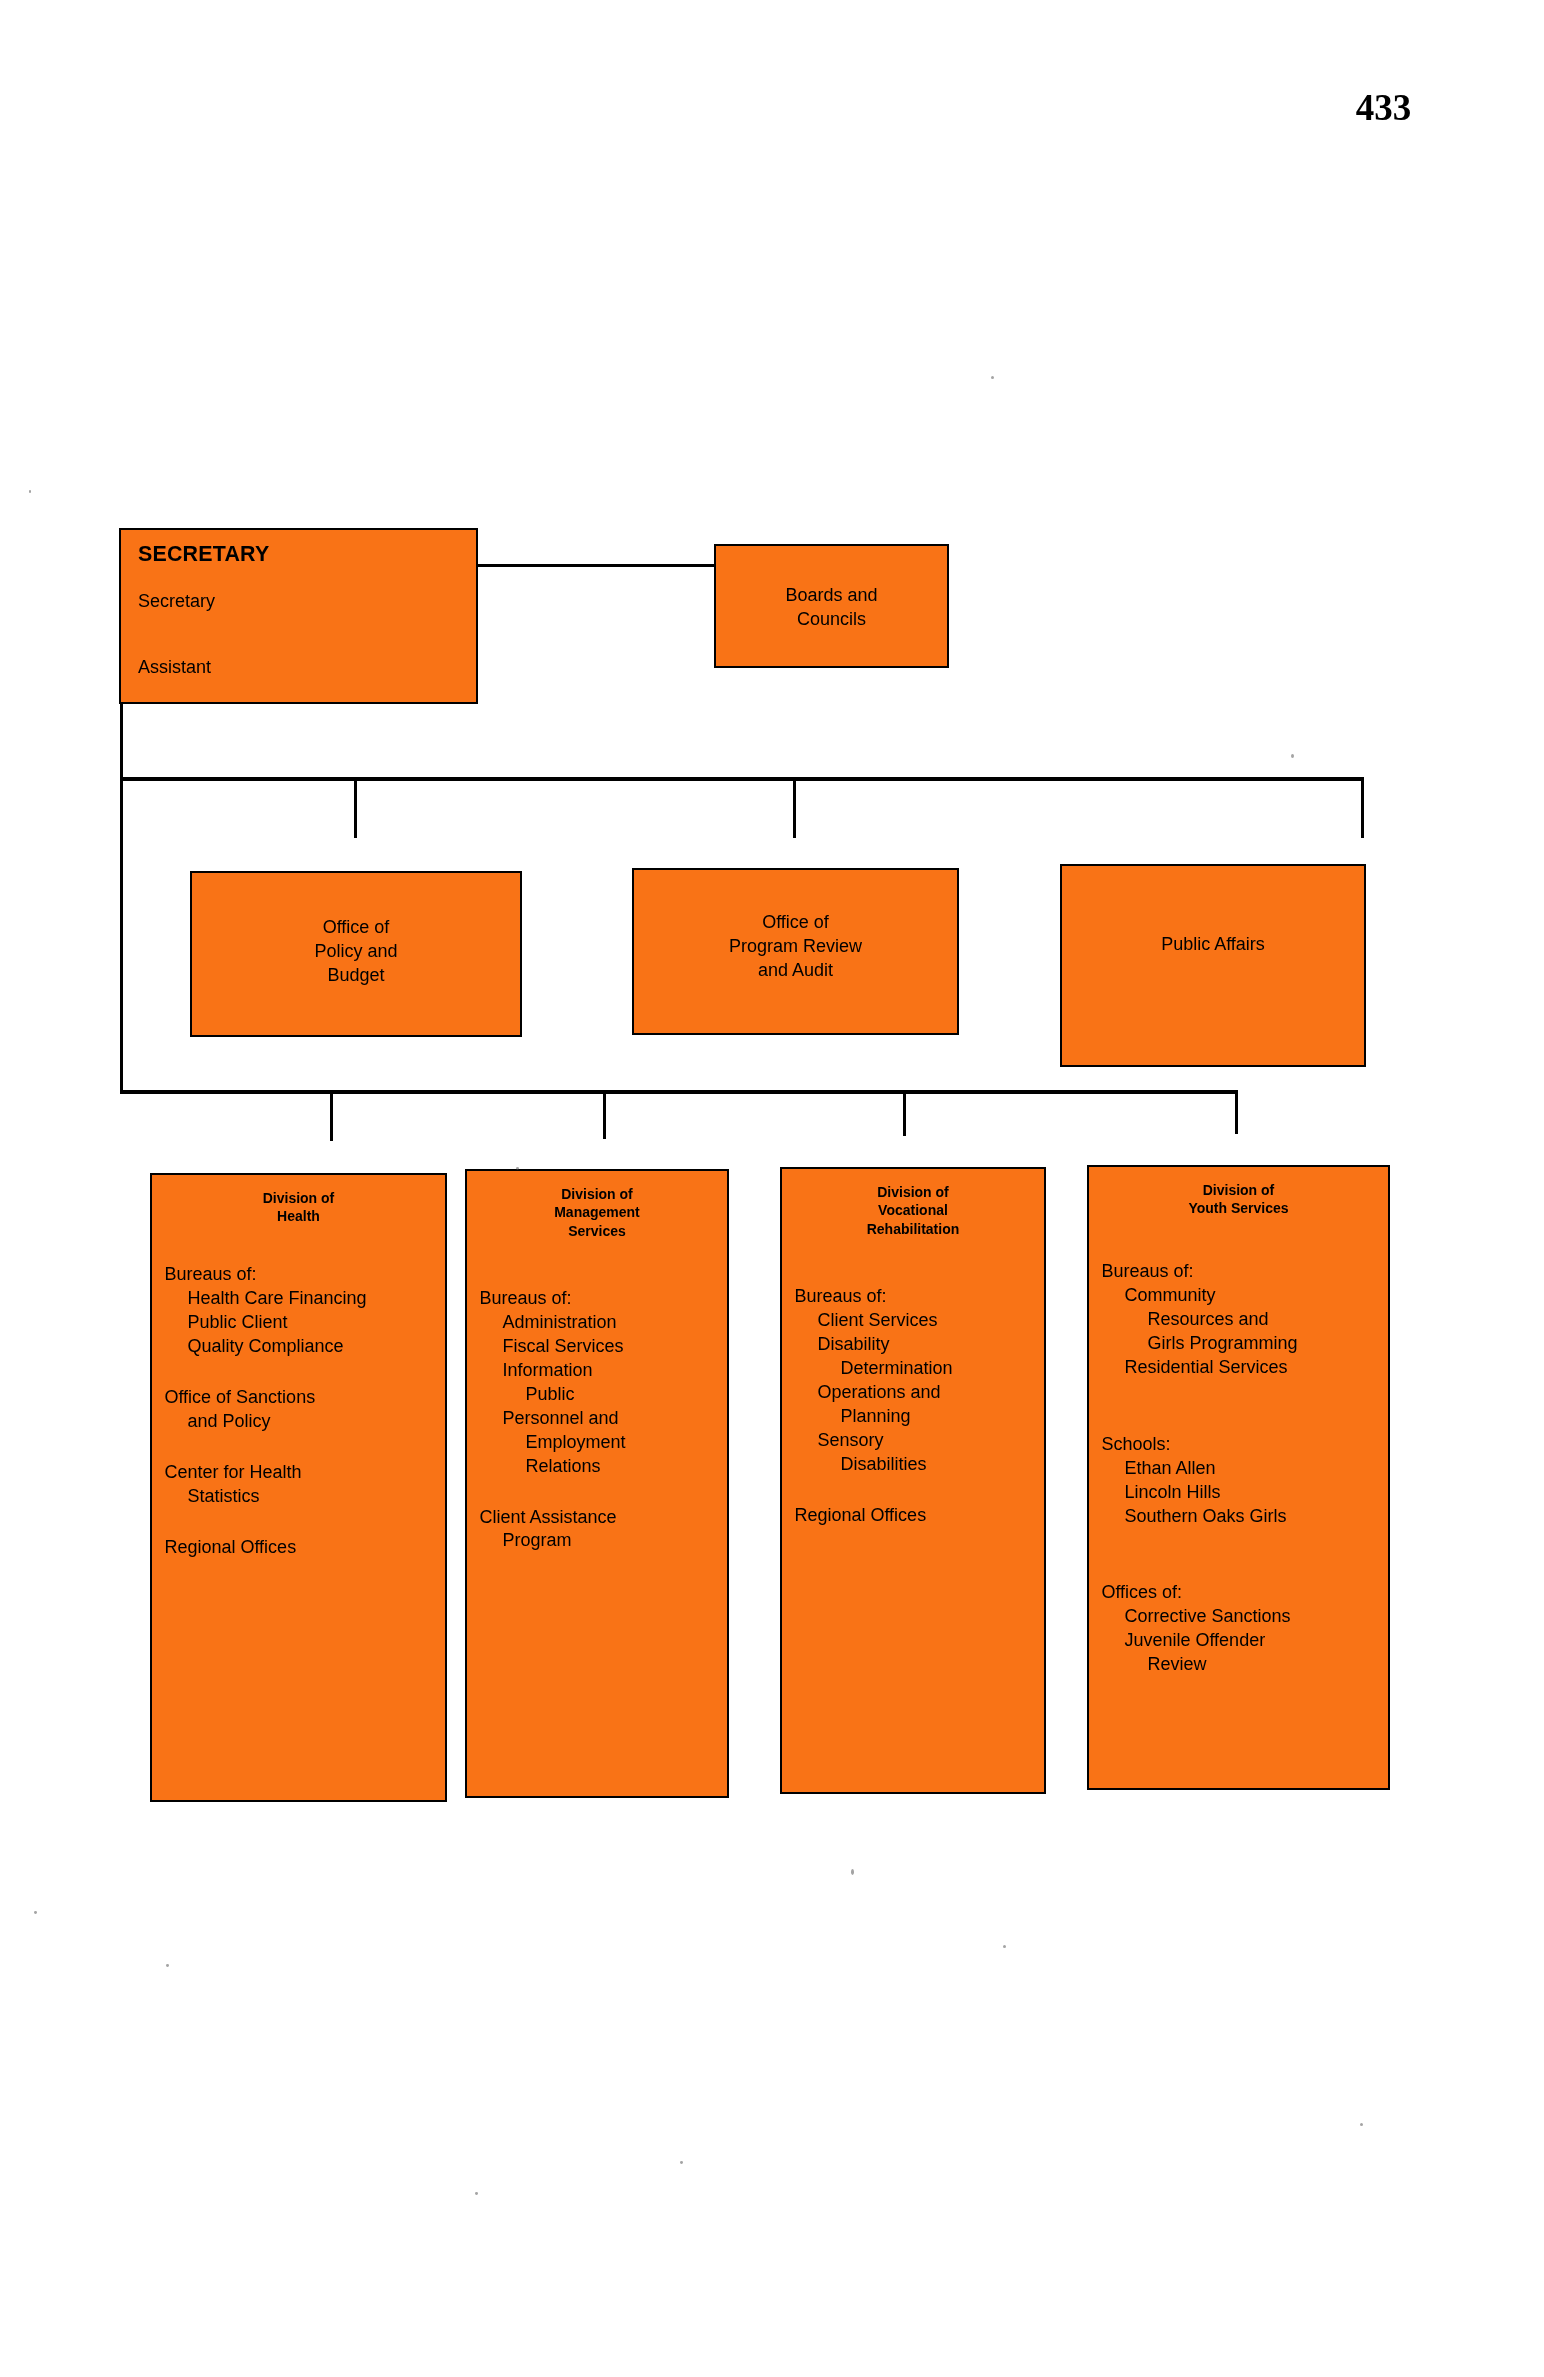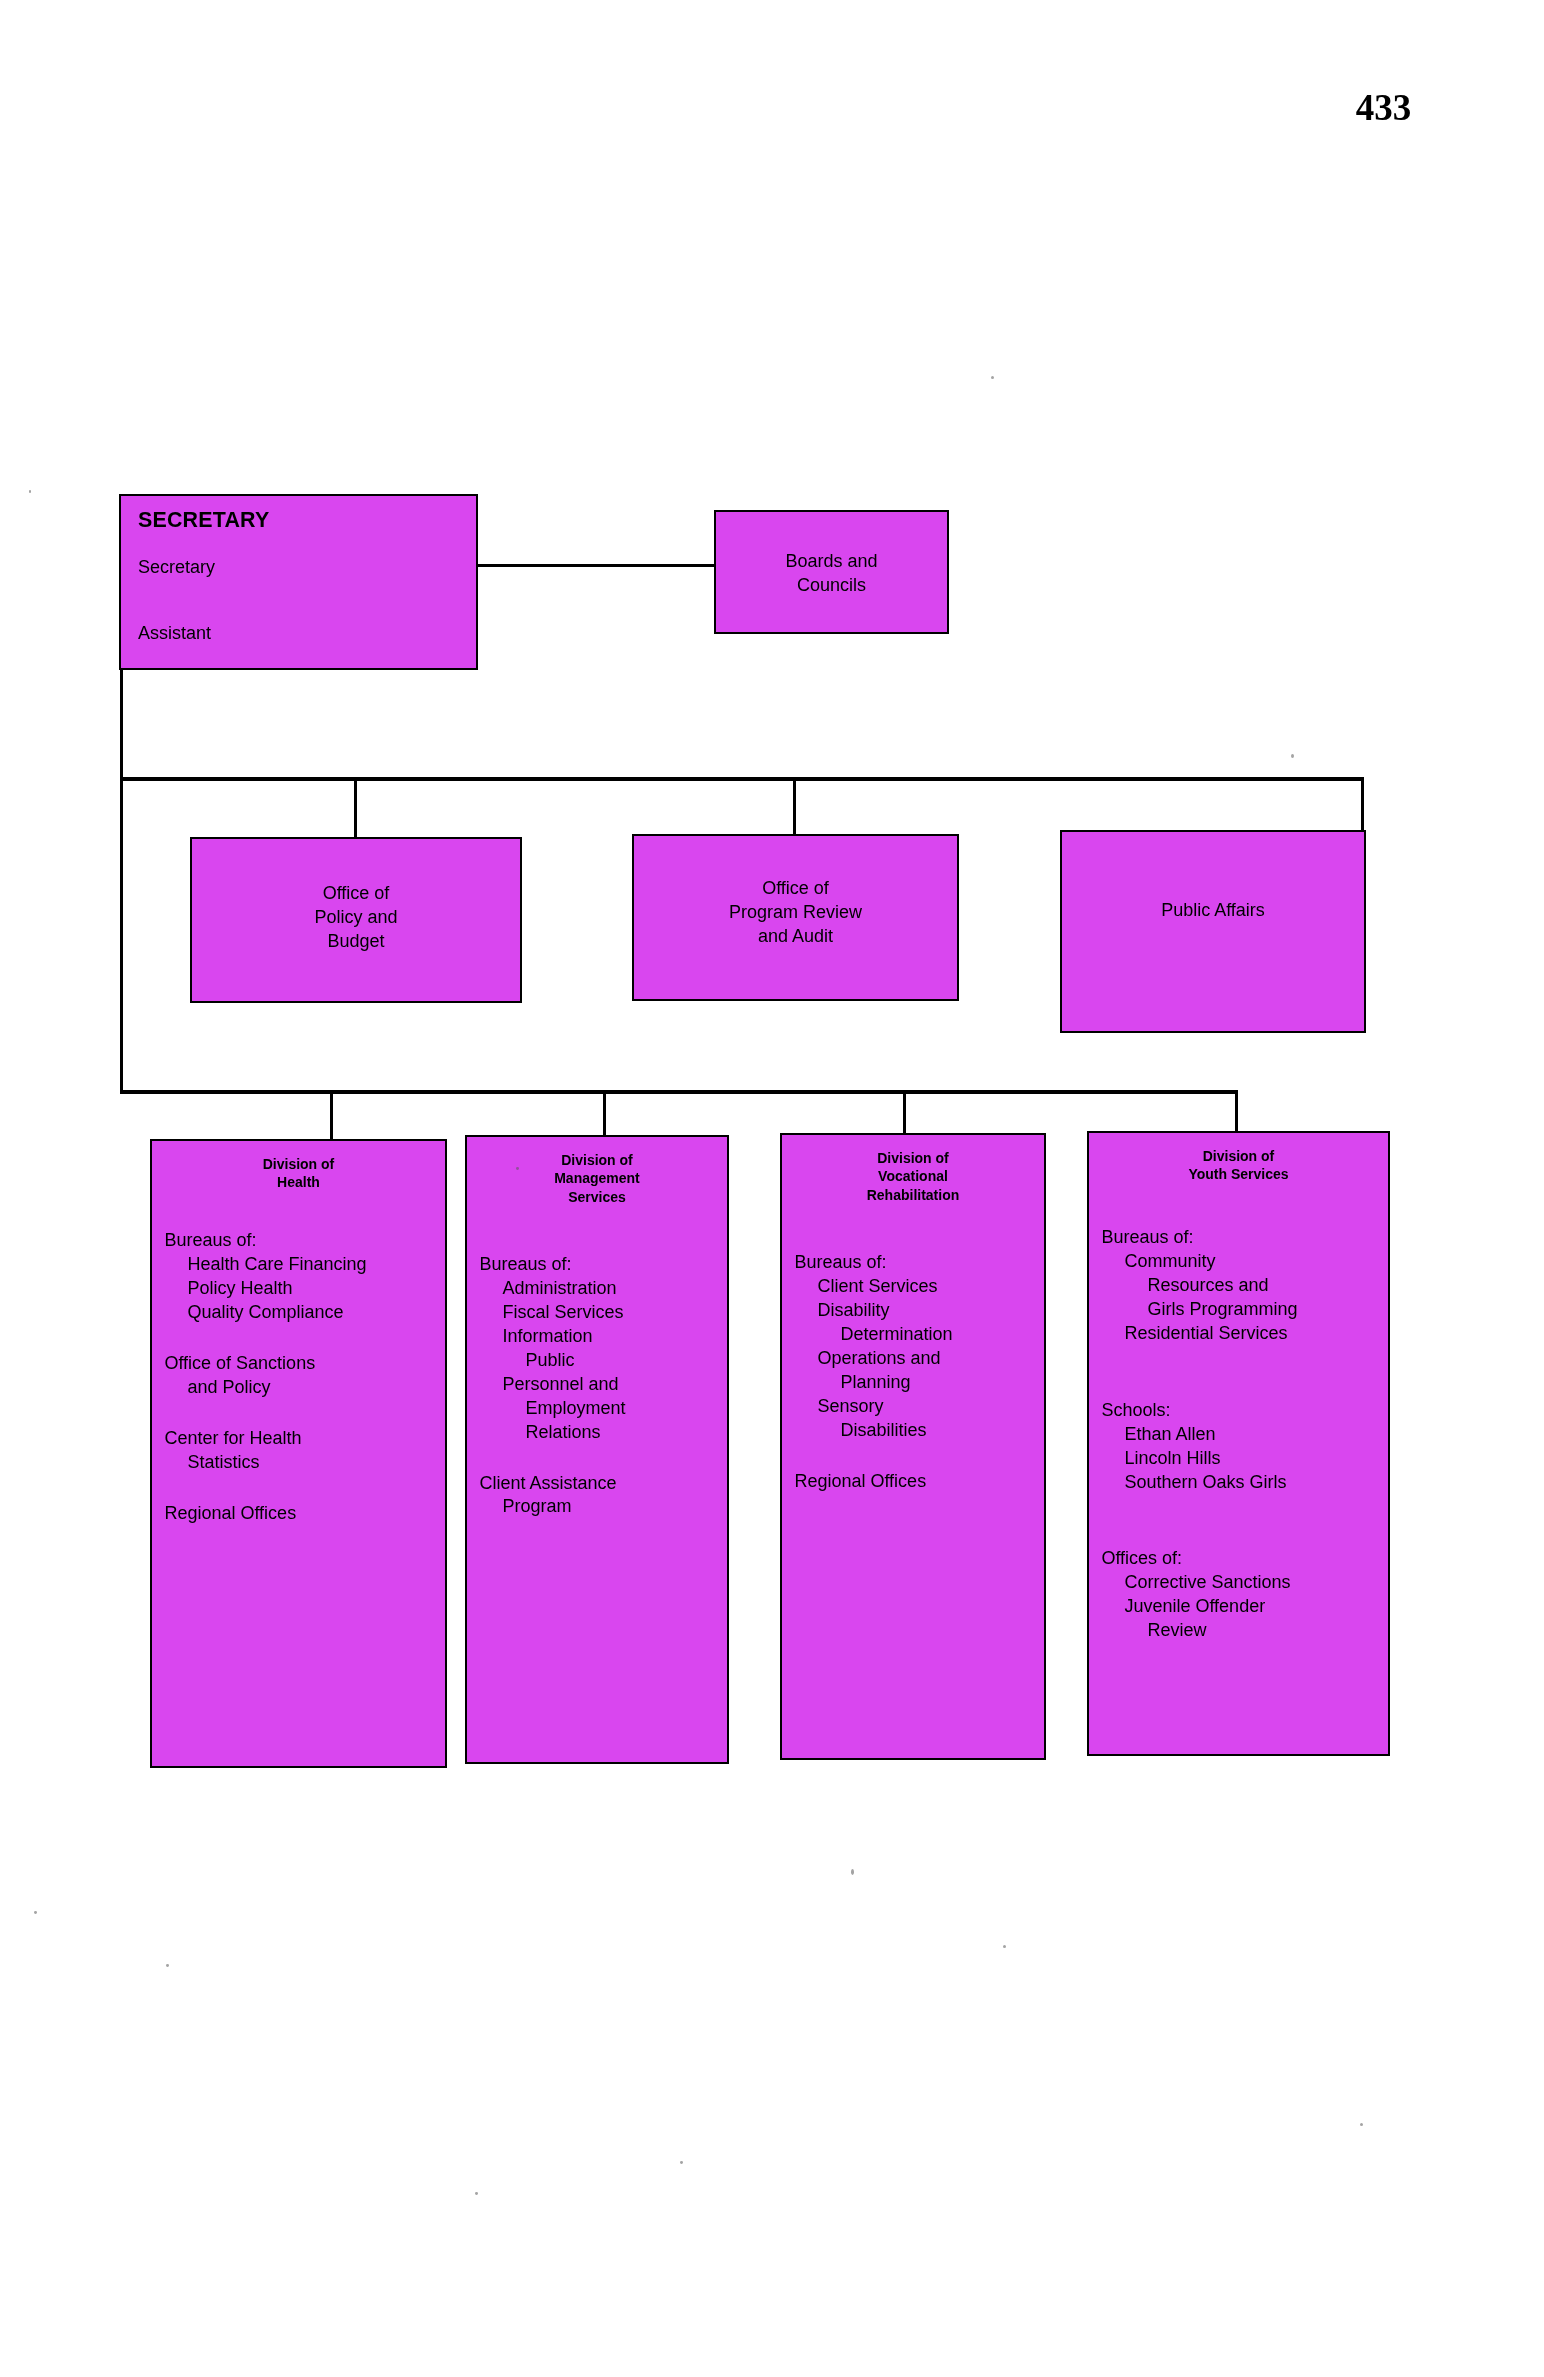--- a/index.html
+++ b/index.html
@@ -40,21 +40,22 @@
     font-family: "Liberation Serif", serif;
     font-size: 37px;
     font-weight: bold;
   }
 
   
   .box {
     position: absolute;
     box-sizing: border-box;
     border: 2.4px solid #000;
-    background: #d946ef;
+    background: #f97316;
+    margin-top: 34px;
   }
 
   
   .sec-title {
     position: absolute;
     left: 17px;
     top: 12.4px;
     font-size: 21.4px;
     font-weight: bold;
     letter-spacing: 0.2px;
@@ -176,21 +177,21 @@
     <div class="mid-label" style="top:67px;">Public Affairs</div>
   </div>
 
   <div class="box" style="left:150px; top:1139px; width:297px; height:629px;">
     <div class="div-title">Division of
 Health</div>
     <div class="div-body" style="top:88px;">
         <div class="grp">
           <div class="lbl">Bureaus of:</div>
           <div class="itm">Health Care Financing</div>
-          <div class="itm">Policy Health</div>
+          <div class="itm">Public Client</div>
           <div class="itm">Quality Compliance</div>
         </div>
         <div class="grp-gap-1"></div>
         <div class="grp">
           <div class="lbl">Office of Sanctions</div>
           <div class="itm">and Policy</div>
         </div>
         <div class="grp-gap-1"></div>
         <div class="grp">
           <div class="lbl">Center for Health</div>

